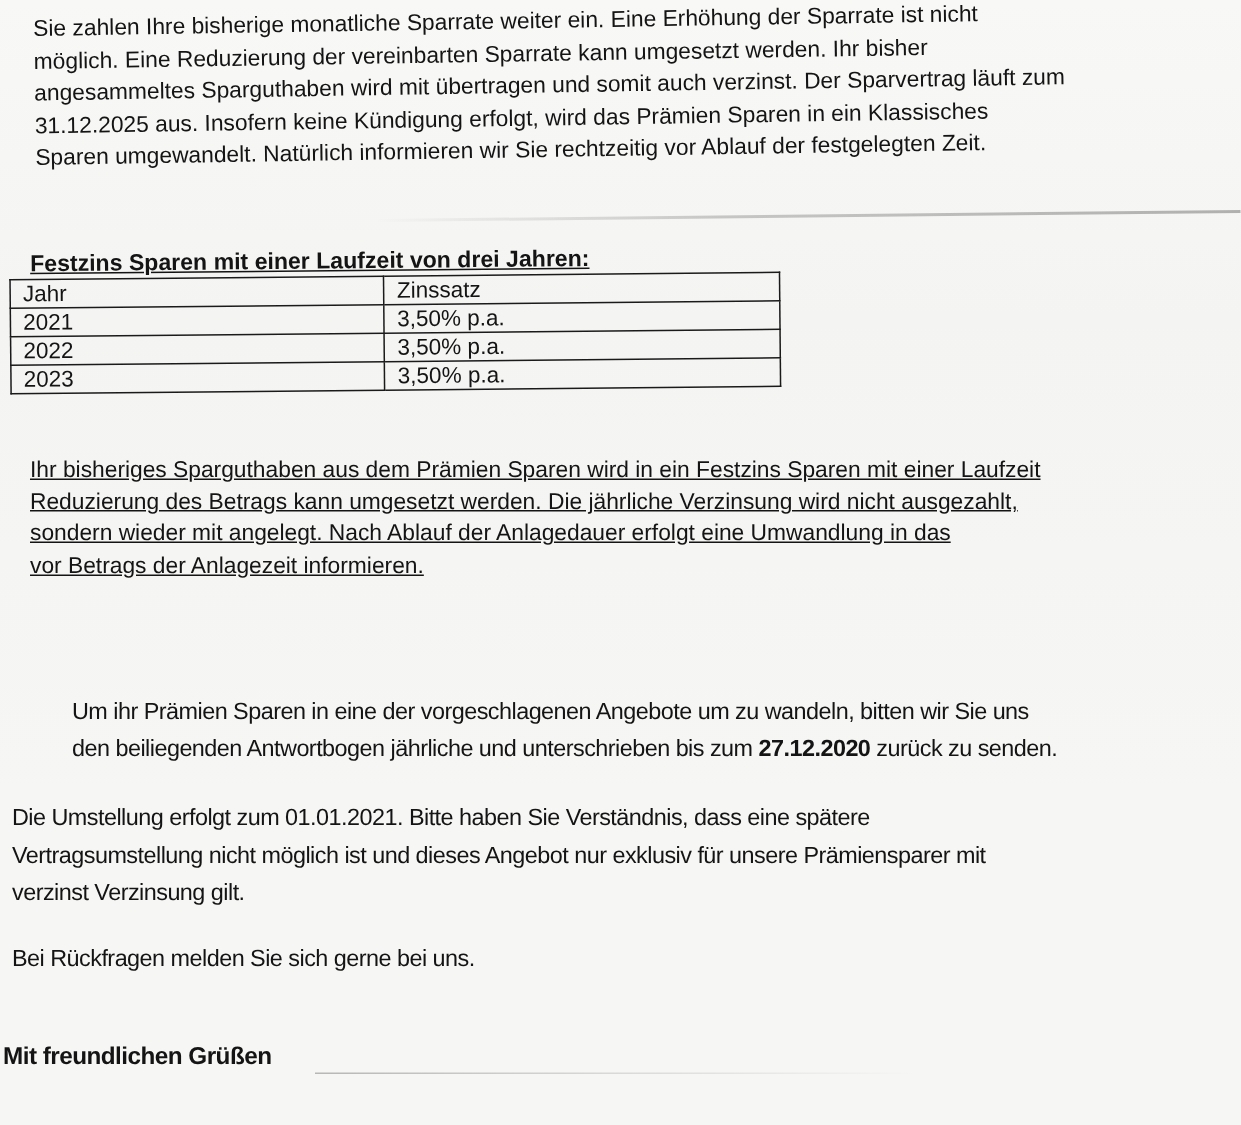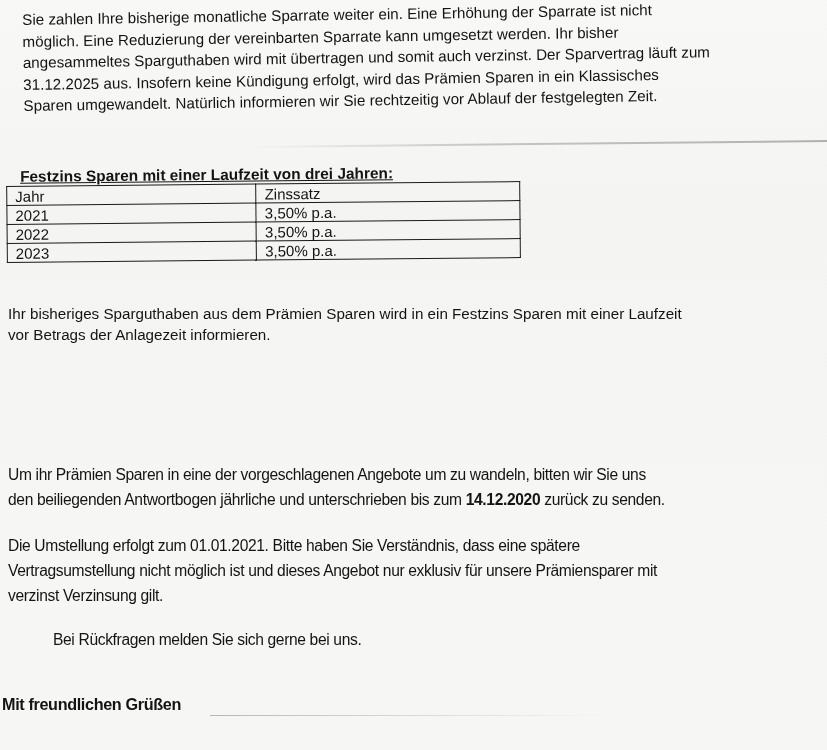--- a/index.html
+++ b/index.html
@@ -77,53 +77,53 @@
       border: 1.6px solid #1a1a1a;
       padding: 0 0 0 8px;
       height: 18px;
       line-height: 17px;
       vertical-align: bottom;
     }
     table.rates td.col-year { width: 246px; }
     table.rates td.col-rate { width: 260px; padding-left: 8px; }
     .para2 {
       position: absolute;
-      left: 8px;
+      left: 20px;
       top: 303px;
       width: 800px;
       font-size: 15.2px;
       line-height: 21.2px;
+      text-decoration: underline;
     }
     .para2 .line { display: block; white-space: nowrap; }
     .para3 {
       position: absolute;
       left: 8px;
       top: 462px;
       width: 810px;
       font-size: 15.6px;
       line-height: 25px;
     }
-    .para3 .line { display: block; white-space: nowrap; }
+    .para3 .line { display: block; white-space: nowrap; margin-left: 40px; }
     .para4 {
       position: absolute;
       left: 8px;
       top: 533px;
       width: 810px;
       font-size: 15.6px;
       line-height: 25px;
     }
     .para4 .line { display: block; white-space: nowrap; }
     .para5 {
       position: absolute;
       left: 8px;
       top: 629px;
       font-size: 15.6px;
       line-height: 22px;
       white-space: nowrap;
-      margin-left: 45px;
     }
     .closing {
       position: absolute;
       left: 2px;
       top: 693px;
       font-size: 16.2px;
       line-height: 22px;
       white-space: nowrap;
       font-weight: bold;
     }
@@ -171,26 +171,28 @@
       <tr>
         <td class="col-year">2023</td>
         <td class="col-rate">3,50% p.a.</td>
       </tr>
     </tbody>
       </table>
   </div>
 
   <div class="para2 arial">
     <span class="line">Ihr bisheriges Sparguthaben aus dem Prämien Sparen wird in ein Festzins Sparen mit einer Laufzeit</span>
+    <span class="line">Reduzierung des Betrags kann umgesetzt werden. Die jährliche Verzinsung wird nicht ausgezahlt,</span>
+    <span class="line">sondern wieder mit angelegt. Nach Ablauf der Anlagedauer erfolgt eine Umwandlung in das</span>
     <span class="line">vor Betrags der Anlagezeit informieren.</span>
   </div>
 
   <div class="para3 calibri">
     <span class="line">Um ihr Prämien Sparen in eine der vorgeschlagenen Angebote um zu wandeln, bitten wir  Sie uns</span>
-    <span class="line"><span>den beiliegenden Antwortbogen jährliche und unterschrieben bis zum </span><b class="date">14.12.2020</b><span> zurück zu senden.</span></span>
+    <span class="line"><span>den beiliegenden Antwortbogen jährliche und unterschrieben bis zum </span><b class="date">27.12.2020</b><span> zurück zu senden.</span></span>
   </div>
 
   <div class="para4 calibri">
     <span class="line">Die Umstellung erfolgt zum 01.01.2021. Bitte haben Sie Verständnis, dass eine spätere</span>
     <span class="line">Vertragsumstellung nicht möglich ist und dieses Angebot nur exklusiv für unsere Prämiensparer mit</span>
     <span class="line">verzinst Verzinsung gilt.</span>
   </div>
 
   <div class="para5 calibri">Bei Rückfragen melden Sie sich gerne bei uns.</div>
 

